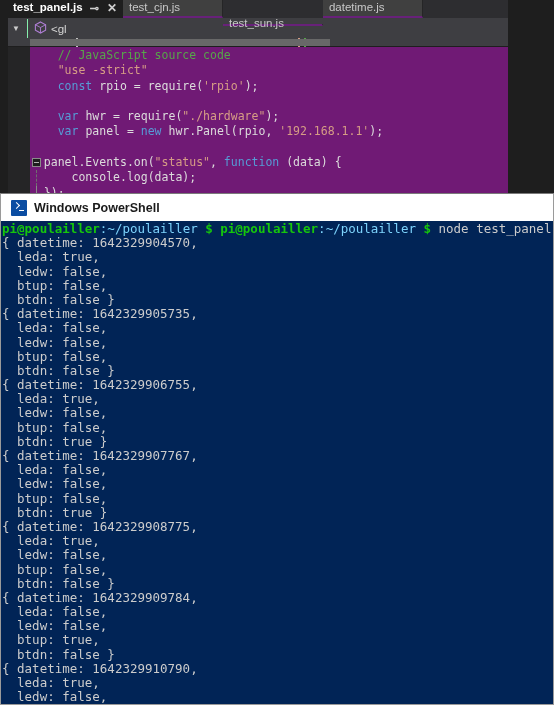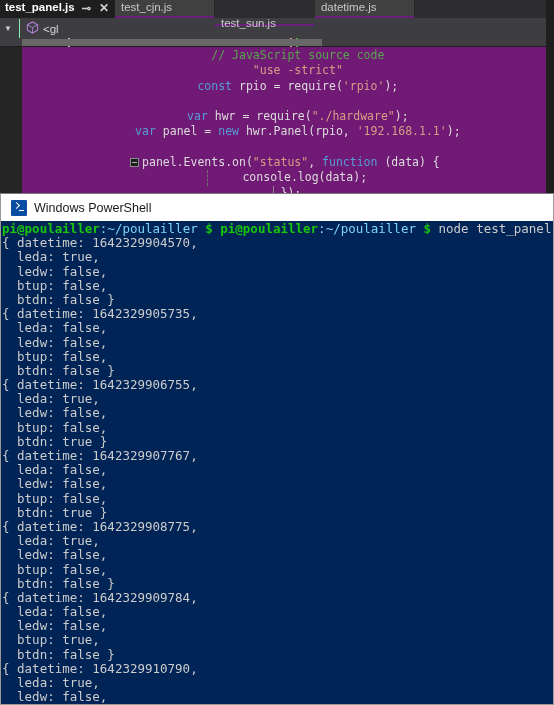--- a/index.html
+++ b/index.html
@@ -8,26 +8,25 @@
     width: 554px;
     height: 705px;
     overflow: hidden;
     background: #1e1e1e;
     font-family: "Liberation Sans", sans-serif;
   }
 
   
   #editor-window {
     position: absolute;
-    left: 0; top: 0;
-    width: 546px;
+    left: 8px; top: 0;
+    width: 500px;
     height: 193px;
     background: #1e1e1e;
     overflow: hidden;
-    text-align: center;
   }
 
   
   #tab-strip {
     position: relative;
     height: 18px;
     background: #2d2d30;
     display: flex;
     align-items: stretch;
     white-space: nowrap;
@@ -228,20 +227,21 @@
   }
   #ps-icon .underscore {
     position: absolute;
     left: 8px; top: 10px;
     width: 5px; height: 1.6px;
     background: #ffffff;
   }
   #ps-title-text {
     font-size: 12.5px;
     color: #1a1a1a;
+    font-weight: bold;
   }
 
   #ps-console {
     position: relative;
     background: #012456;
     height: 483px;
     padding: 1px 0 0 1px;
     overflow: hidden;
     font-family: "DejaVu Sans Mono", monospace;
     font-size: 12.5px;

